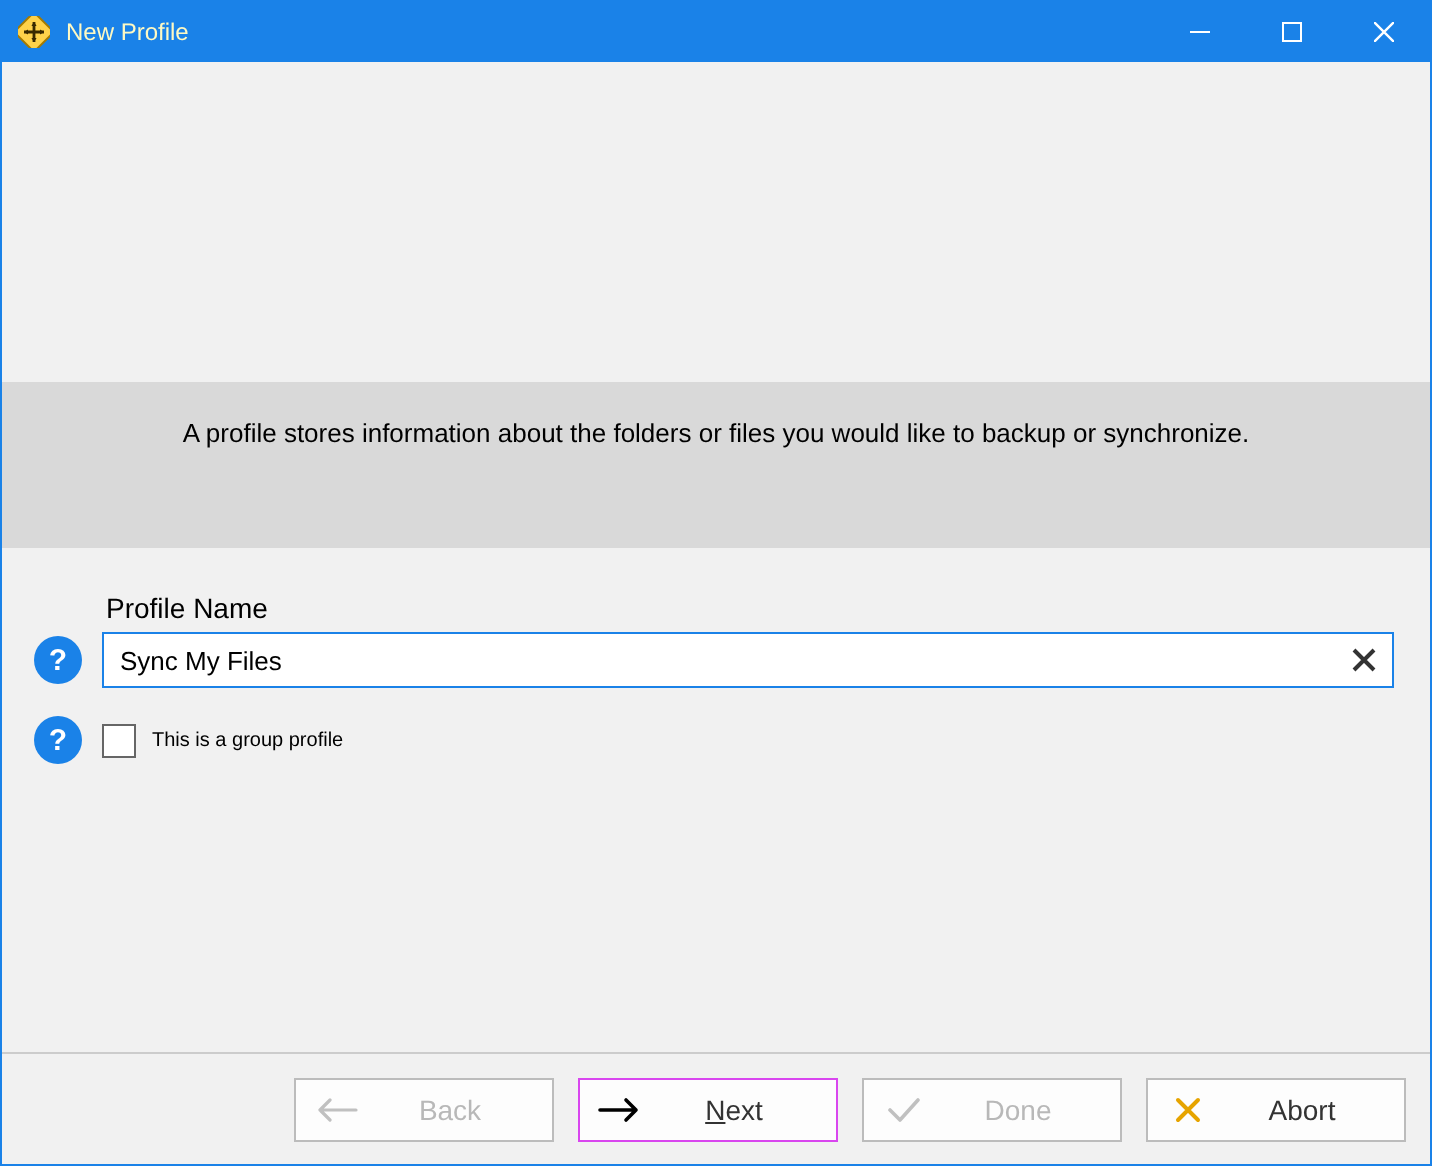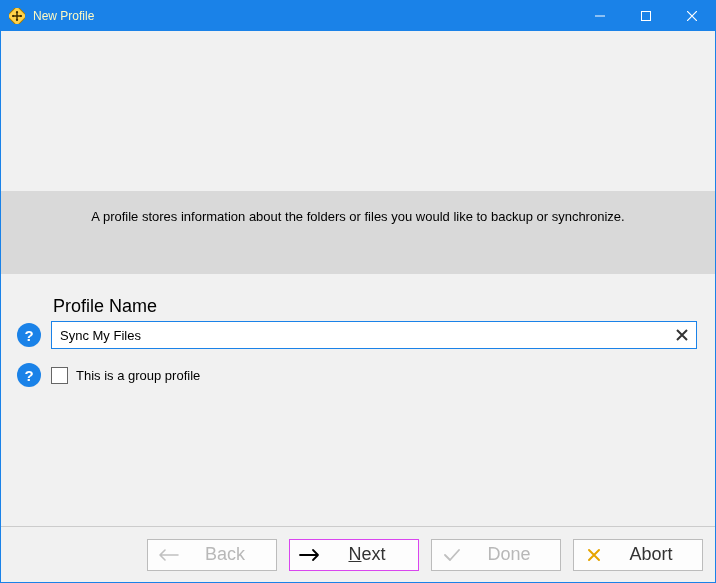--- a/index.html
+++ b/index.html
@@ -76,21 +76,21 @@
     color: #fff;
     display: flex; align-items: center; justify-content: center;
     font-weight: bold;
     font-size: 15px;
     margin: 0 10px 0 6px;
     flex-shrink: 0;
   }
 
   .field-col { flex: 1; }
   .field-label {
-    font-size: 18px;
+    font-size: 14px;
     color: #000;
     margin-bottom: 4px;
     margin-left: 2px;
   }
   .input-wrap {
     position: relative;
     display: flex;
     align-items: center;
   }
   .text-input {
@@ -114,40 +114,40 @@
   .checkbox-row {
     display: flex;
     align-items: center;
   }
   .checkbox {
     width: 17px; height: 17px;
     border: 1px solid #666;
     background: #fff;
     margin-right: 8px;
   }
-  .checkbox-label { font-size: 13px; color: #000; }
+  .checkbox-label { font-size: 10px; color: #000; }
 
   .footer {
     height: 56px;
     border-top: 1px solid #ccc;
     display: flex;
     align-items: center;
     justify-content: flex-end;
     padding: 0 12px;
     gap: 12px;
     background: #f1f1f1;
   }
   .btn {
     width: 130px;
     height: 32px;
     border: 1px solid #bcbcbc;
     background: #fdfdfd;
     display: flex;
     align-items: center;
-    font-size: 18px;
+    font-size: 14px;
     color: #333;
     padding: 0;
   }
   .btn .btn-icon {
     width: 40px;
     display: flex; align-items: center; justify-content: center;
   }
   .btn .btn-label {
     flex: 1;
     text-align: center;

